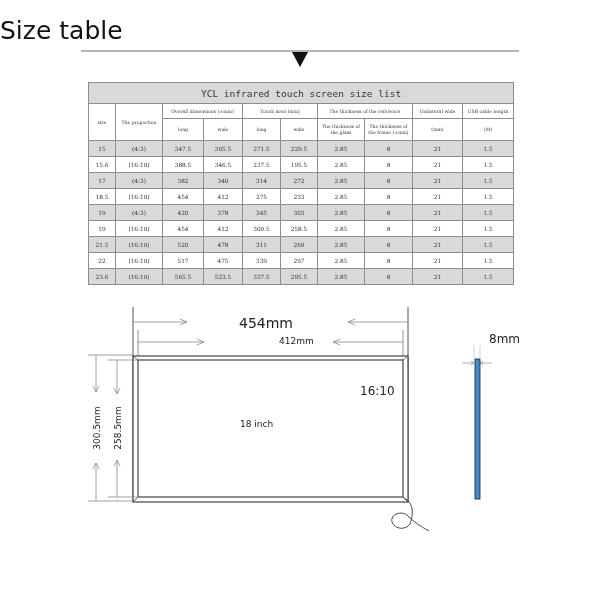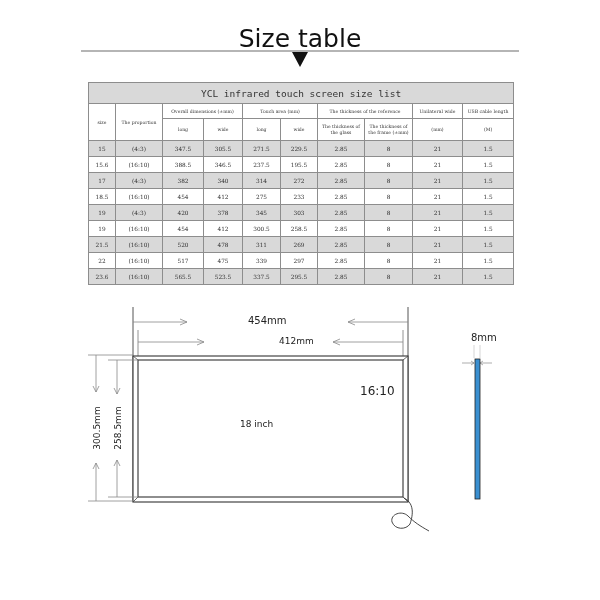--- a/index.html
+++ b/index.html
@@ -1,17 +1,17 @@
 <!DOCTYPE html>
 <html><head>
 <meta charset="utf-8">
 <style>
   html, body { margin: 0; padding: 0; background: #ffffff; }
   body { width: 600px; height: 600px; position: relative; overflow: hidden; font-family: "DejaVu Sans", sans-serif; }
-  .title { position: absolute; top: 24px; left: 0; width: 600px; text-align: center; font-size: 25px; color: #111; font-family: "DejaVu Sans", sans-serif; letter-spacing: 0px; }
+  .title { position: absolute; top: 16px; left: 0; width: 600px; font-size: 25px; color: #111; font-family: "DejaVu Sans", sans-serif; letter-spacing: 0px; }
   .rule { position: absolute; left: 81px; top: 50px; width: 438px; height: 2px; background: #b5b5b5; }
   .tri { position: absolute; left: 292px; top: 52px; width: 0; height: 0; border-left: 8px solid transparent; border-right: 8px solid transparent; border-top: 15px solid #111; }
 
   table.size { position: absolute; left: 88px; top: 82px; width: 425px; border-collapse: collapse; font-family: "DejaVu Serif", serif; color: #333; table-layout: fixed; }
   table.size td, table.size th { border: 1px solid #8d8d8d; text-align: center; padding: 0; font-weight: normal; overflow: hidden; white-space: nowrap; }
   table.size .cap th { background: #d9d9d9; height: 20px; font-size: 9.5px; font-family: "DejaVu Sans Mono", monospace; margin-top: 24px; }
   table.size .h1 th, table.size .h2 th { background: #fff; font-size: 4.6px; }
   table.size .h1 th { height: 14px; }
   table.size .h2 th { height: 21px; white-space: normal; line-height: 6px; }
   table.size tbody td { height: 15px; font-size: 5.8px; }
@@ -223,19 +223,19 @@
 
   <line x1="474" y1="345" x2="474" y2="358" stroke="#bbb" stroke-width="0.6"></line>
   <line x1="480" y1="345" x2="480" y2="358" stroke="#bbb" stroke-width="0.6"></line>
   <line x1="462" y1="363" x2="474" y2="363" stroke="#777" stroke-width="0.6"></line>
   <polyline points="471,361 474,363 471,365" fill="none" stroke="#777" stroke-width="0.6"></polyline>
   <line x1="480" y1="363" x2="492" y2="363" stroke="#777" stroke-width="0.6"></line>
   <polyline points="483,361 480,363 483,365" fill="none" stroke="#777" stroke-width="0.6"></polyline>
   <rect x="475" y="359" width="5" height="140" fill="#3a8fd0" stroke="#222" stroke-width="0.8"></rect>
 </svg>
 
-<div class="lbl" style="left:248px; top:315px; font-size:10px;">454mm</div>
+<div class="lbl" style="left:239px; top:315px; font-size:14px;">454mm</div>
 <div class="lbl" style="left:240px; top:336px; font-size:9px;margin-left:39px;">412mm</div>
 <div class="lbl" style="left:360px; top:384px; font-size:12px;">16:10</div>
 <div class="lbl" style="left:240px; top:419px; font-size:9px;">18 inch</div>
 <div class="lbl" style="left:67px; top:423px; font-size:9px; transform: rotate(-90deg); transform-origin: center; width:60px; text-align:center;">300.5mm</div>
 <div class="lbl" style="left:88px; top:423px; font-size:9px; transform: rotate(-90deg); transform-origin: center; width:60px; text-align:center;">258.5mm</div>
-<div class="lbl" style="left:471px; top:332px; font-size:10px;">8mm</div>
+<div class="lbl" style="left:489px; top:332px; font-size:12px;">8mm</div>
 
 </body></html>

